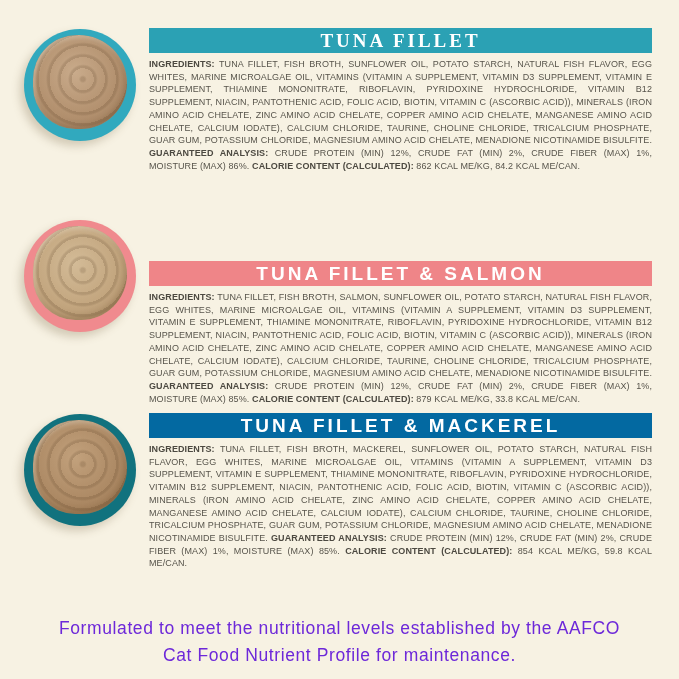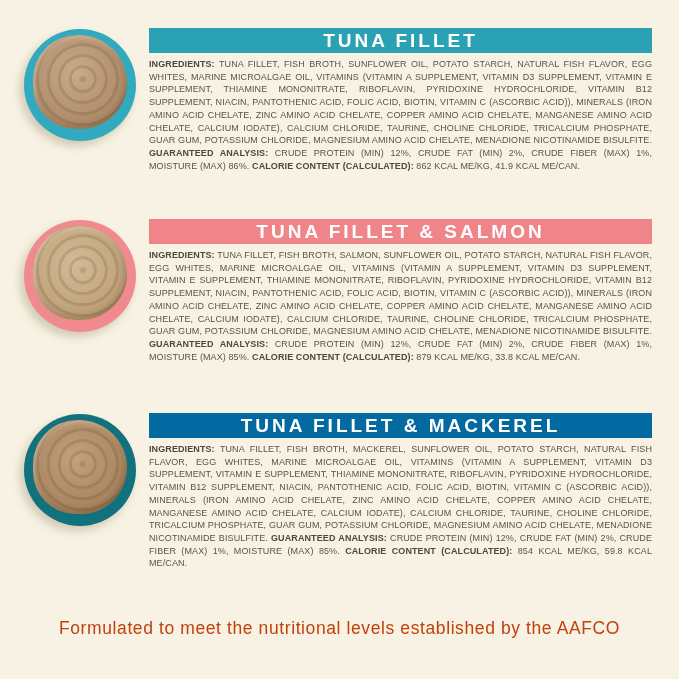--- a/index.html
+++ b/index.html
@@ -47,54 +47,54 @@
     font-size: 9px; line-height: 12.7px;
     letter-spacing: 0.1px;
     color: #57544b;
     text-align: justify;
   }
   .ingredients b { font-weight: 700; color: #4c4941; }
 
   .footer {
     position: absolute; left: 0; top: 615px; width: 679px;
     text-align: center;
-    color: #c2410c;
+    color: #6d28d9;
     font-size: 17.5px; line-height: 27px;
     letter-spacing: 0.6px;
   }
   .footer span { display: block; white-space: nowrap; }
 </style>
 </head>
 <body>
 
 <div class="section" id="section-1">
   <div class="swatch" style="background: rgb(49, 169, 190);">
     <div class="food" style="--hi: #c9ab8b; --base: #b3916f; --dark: #9f7e5e;"></div>
   </div>
   <div class="content">
-    <div class="title-bar" style="background: rgb(43, 161, 180);">
+    <div class="title-bar" style="background: rgb(43, 161, 180); font-family: Liberation Serif, serif;">
       <span class="title">TUNA FILLET</span>
     </div>
     <p class="ingredients">
       <b>INGREDIENTS:</b>
       <span>TUNA FILLET, FISH BROTH, SUNFLOWER OIL, POTATO STARCH, NATURAL FISH FLAVOR, EGG WHITES, MARINE MICROALGAE OIL, VITAMINS (VITAMIN A SUPPLEMENT, VITAMIN D3 SUPPLEMENT, VITAMIN E SUPPLEMENT, THIAMINE MONONITRATE, RIBOFLAVIN, PYRIDOXINE HYDROCHLORIDE, VITAMIN B12 SUPPLEMENT, NIACIN, PANTOTHENIC ACID, FOLIC ACID, BIOTIN, VITAMIN C (ASCORBIC ACID)), MINERALS (IRON AMINO ACID CHELATE, ZINC AMINO ACID CHELATE, COPPER AMINO ACID CHELATE, MANGANESE AMINO ACID CHELATE, CALCIUM IODATE), CALCIUM CHLORIDE, TAURINE, CHOLINE CHLORIDE, TRICALCIUM PHOSPHATE, GUAR GUM, POTASSIUM CHLORIDE, MAGNESIUM AMINO ACID CHELATE, MENADIONE NICOTINAMIDE BISULFITE.</span>
       <b>GUARANTEED ANALYSIS:</b>
       <span>CRUDE PROTEIN (MIN) 12%, CRUDE FAT (MIN) 2%, CRUDE FIBER (MAX) 1%, MOISTURE (MAX) 86%.</span>
       <b>CALORIE CONTENT (CALCULATED):</b>
-      <span>862 KCAL ME/KG, 41.9 KCAL ME/CAN.</span>
+      <span>862 KCAL ME/KG, 84.2 KCAL ME/CAN.</span>
     </p>
   </div>
 </div>
 
 <div class="section" id="section-2">
   <div class="swatch" style="background: rgb(240, 138, 142);">
     <div class="food" style="--hi: #d3bb97; --base: #c3a67f; --dark: #ac8c67;"></div>
   </div>
   <div class="content">
-    <div class="title-bar" style="background: rgb(239, 133, 136);">
+    <div class="title-bar" style="background: rgb(239, 133, 136); margin-top: 42px;">
       <span class="title">TUNA FILLET &amp; SALMON</span>
     </div>
     <p class="ingredients">
       <b>INGREDIENTS:</b>
       <span>TUNA FILLET, FISH BROTH, SALMON, SUNFLOWER OIL, POTATO STARCH, NATURAL FISH FLAVOR, EGG WHITES, MARINE MICROALGAE OIL, VITAMINS (VITAMIN A SUPPLEMENT, VITAMIN D3 SUPPLEMENT, VITAMIN E SUPPLEMENT, THIAMINE MONONITRATE, RIBOFLAVIN, PYRIDOXINE HYDROCHLORIDE, VITAMIN B12 SUPPLEMENT, NIACIN, PANTOTHENIC ACID, FOLIC ACID, BIOTIN, VITAMIN C (ASCORBIC ACID)), MINERALS (IRON AMINO ACID CHELATE, ZINC AMINO ACID CHELATE, COPPER AMINO ACID CHELATE, MANGANESE AMINO ACID CHELATE, CALCIUM IODATE), CALCIUM CHLORIDE, TAURINE, CHOLINE CHLORIDE, TRICALCIUM PHOSPHATE, GUAR GUM, POTASSIUM CHLORIDE, MAGNESIUM AMINO ACID CHELATE, MENADIONE NICOTINAMIDE BISULFITE.</span>
       <b>GUARANTEED ANALYSIS:</b>
       <span>CRUDE PROTEIN (MIN) 12%, CRUDE FAT (MIN) 2%, CRUDE FIBER (MAX) 1%, MOISTURE (MAX) 85%.</span>
       <b>CALORIE CONTENT (CALCULATED):</b>
       <span>879 KCAL ME/KG, 33.8 KCAL ME/CAN.</span>
     </p>
@@ -115,13 +115,14 @@
       <b>GUARANTEED ANALYSIS:</b>
       <span>CRUDE PROTEIN (MIN) 12%, CRUDE FAT (MIN) 2%, CRUDE FIBER (MAX) 1%, MOISTURE (MAX) 85%.</span>
       <b>CALORIE CONTENT (CALCULATED):</b>
       <span>854 KCAL ME/KG,  59.8 KCAL ME/CAN.</span>
     </p>
   </div>
 </div>
 
 <div class="footer">
   <span>Formulated to meet the nutritional levels established by the AAFCO</span>
+  <span>Cat Food Nutrient Profile for maintenance.</span>
 </div>
 
 </body></html>

